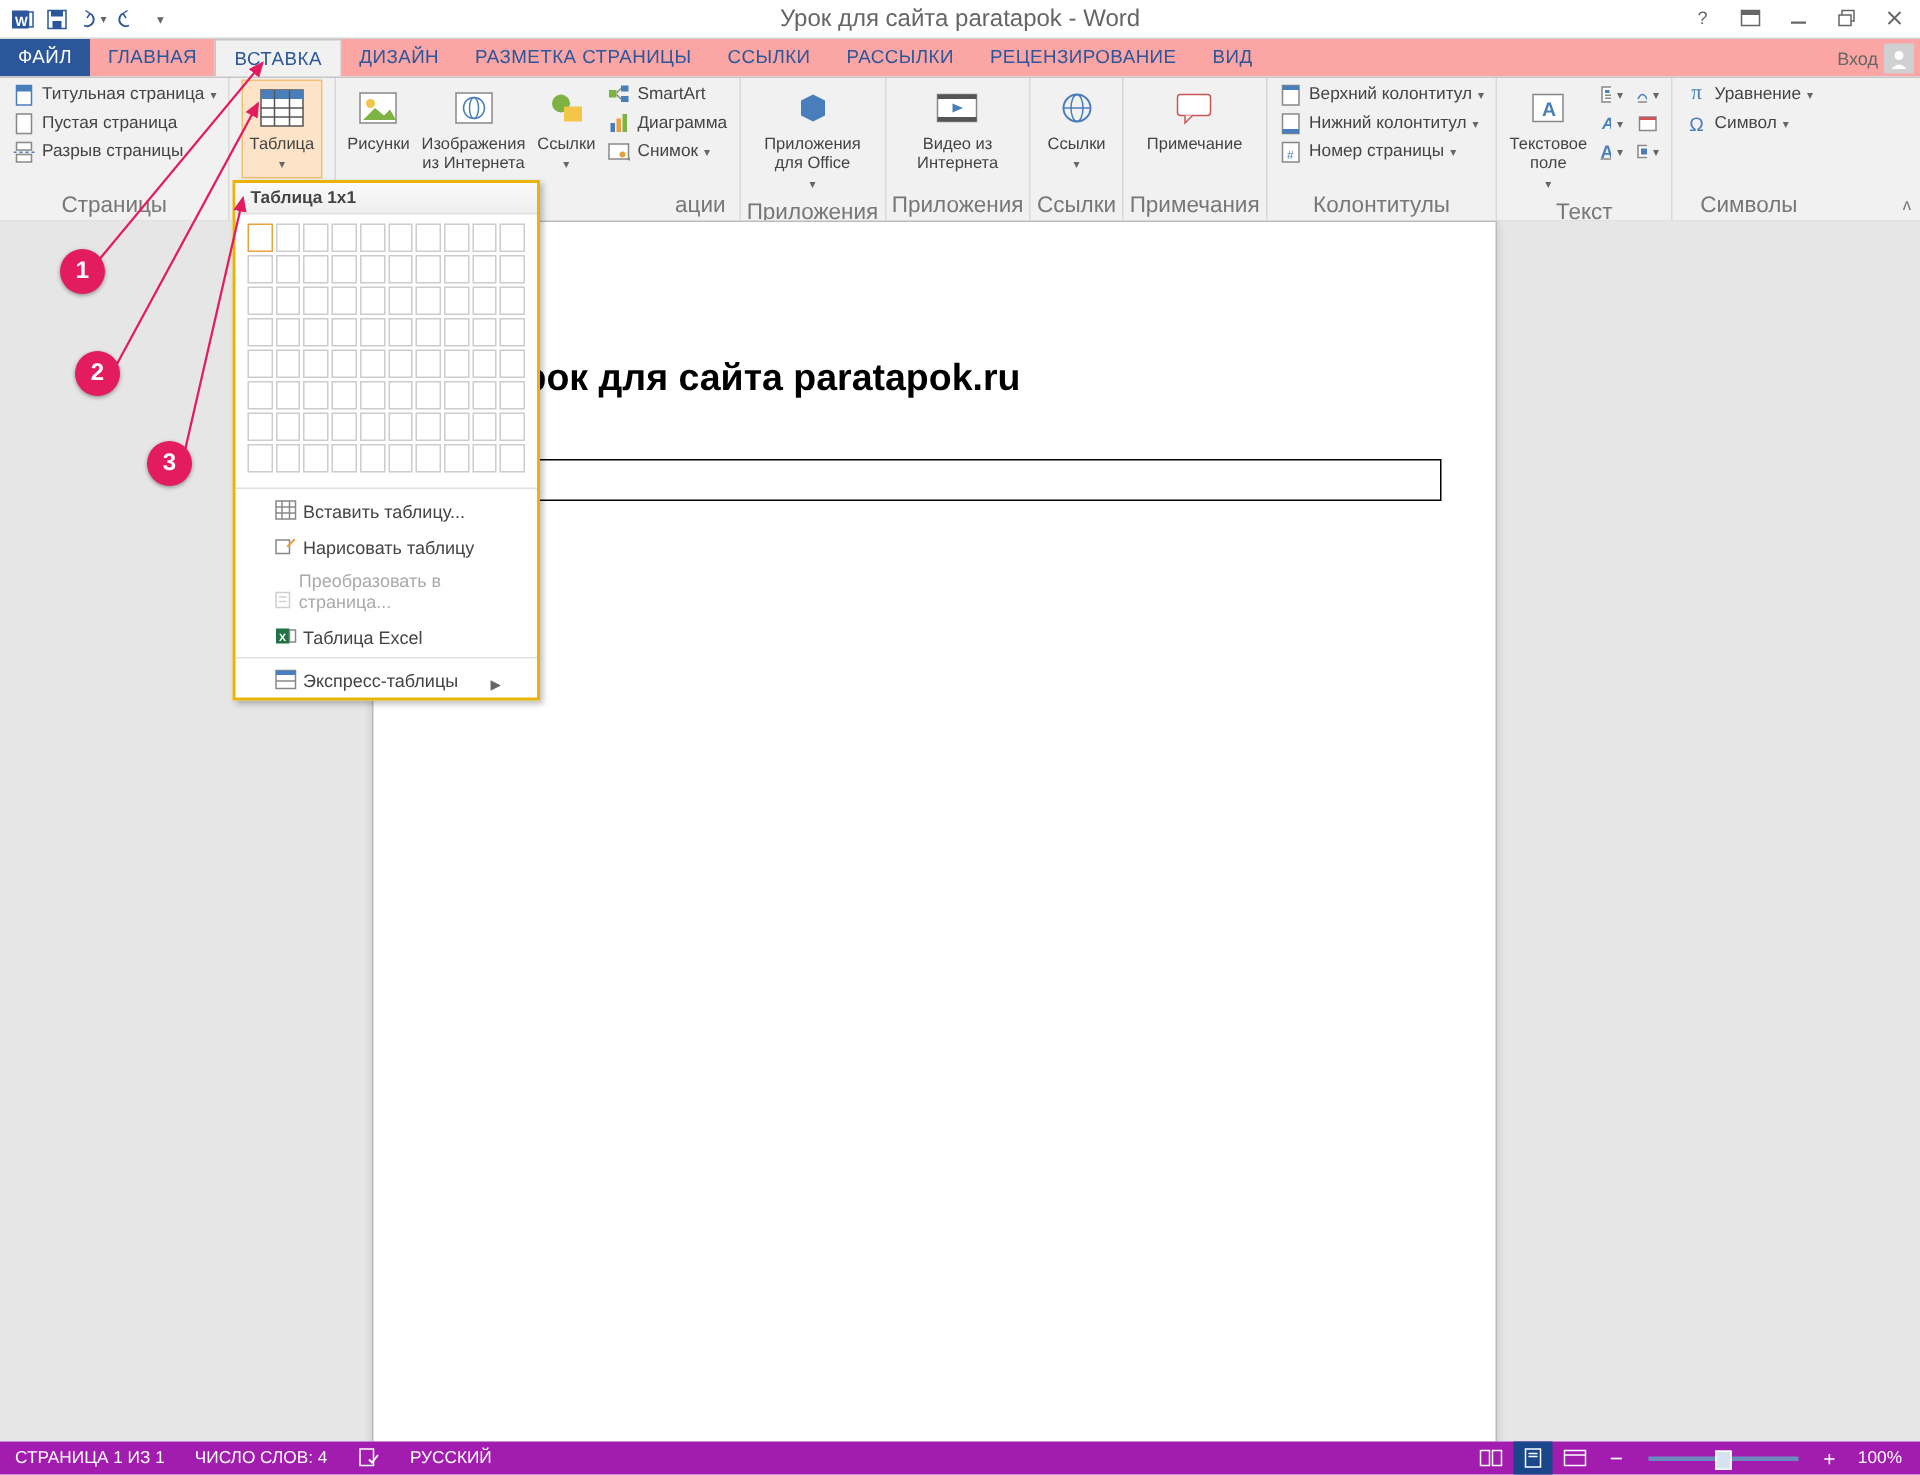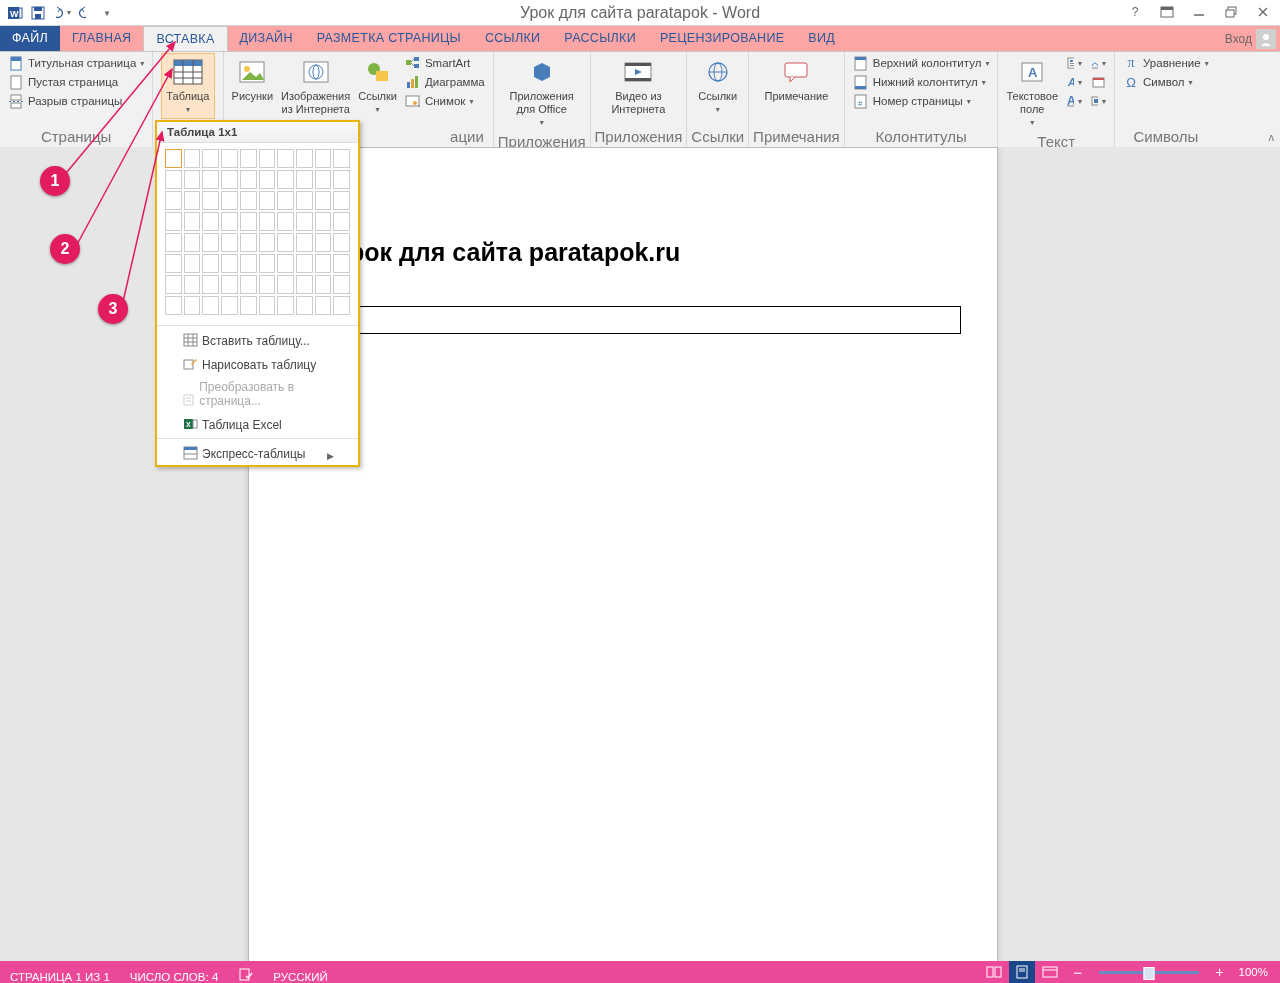--- a/index.html
+++ b/index.html
@@ -36,21 +36,21 @@
 .cell{width:17px;height:17px;border:1px solid #ccc;background:#fff}
 .cell.sel{border:1.5px solid #e8a23d;background:#fff}
 .dd-sep{border-top:1px solid #e0e0e0;margin:2px 0}
 .dd-item{display:flex;align-items:flex-end;gap:3px;padding:4px 24px;font-size:12px;cursor:pointer}
 .dd-item.disabled{color:#aaa;cursor:default}
 .dd-item .sico{width:18px}
 .dd-item .arrow{margin-left:auto;color:#666;font-size:9px}
 .anno{position:absolute;z-index:60}
 .circ{width:30px;height:30px;border-radius:50%;background:#e31b5f;color:#fff;font-weight:bold;font-size:16px;display:flex;align-items:center;justify-content:center;box-shadow:0 1px 3px rgba(0,0,0,0.4)}
 svg.arrow-svg{position:absolute;z-index:55;pointer-events:none}
-.statusbar{position:absolute;bottom:0;left:0;right:0;height:22px;background:#ec4899;color:#fff;display:flex;align-items:flex-end;font-size:11.5px}
+.statusbar{position:absolute;bottom:0;left:0;right:0;height:22px;background:#a21caf;color:#fff;display:flex;align-items:center;font-size:11.5px}
 .statusbar .sitem{padding:0 10px;cursor:pointer}
 .statusbar .sright{margin-left:auto;display:flex;align-items:center;gap:2px;padding-right:8px}
 .statusbar .vbtn{width:26px;height:22px;display:flex;align-items:center;justify-content:center;cursor:pointer}
 .statusbar .vbtn.active{background:#19478a}
 .slider{width:100px;height:3px;background:#6a8bc0;position:relative;margin:0 6px}
 .slider .knob{position:absolute;left:50%;top:-4px;width:9px;height:11px;background:#d8e1f0;border:1px solid #fff;transform:translateX(-50%)}
 .tri{font-size:8px;color:#666}
 .persona{width:20px;height:20px;background:#d0d0d0;display:flex;align-items:center;justify-content:center}
 </style>
 </head>

